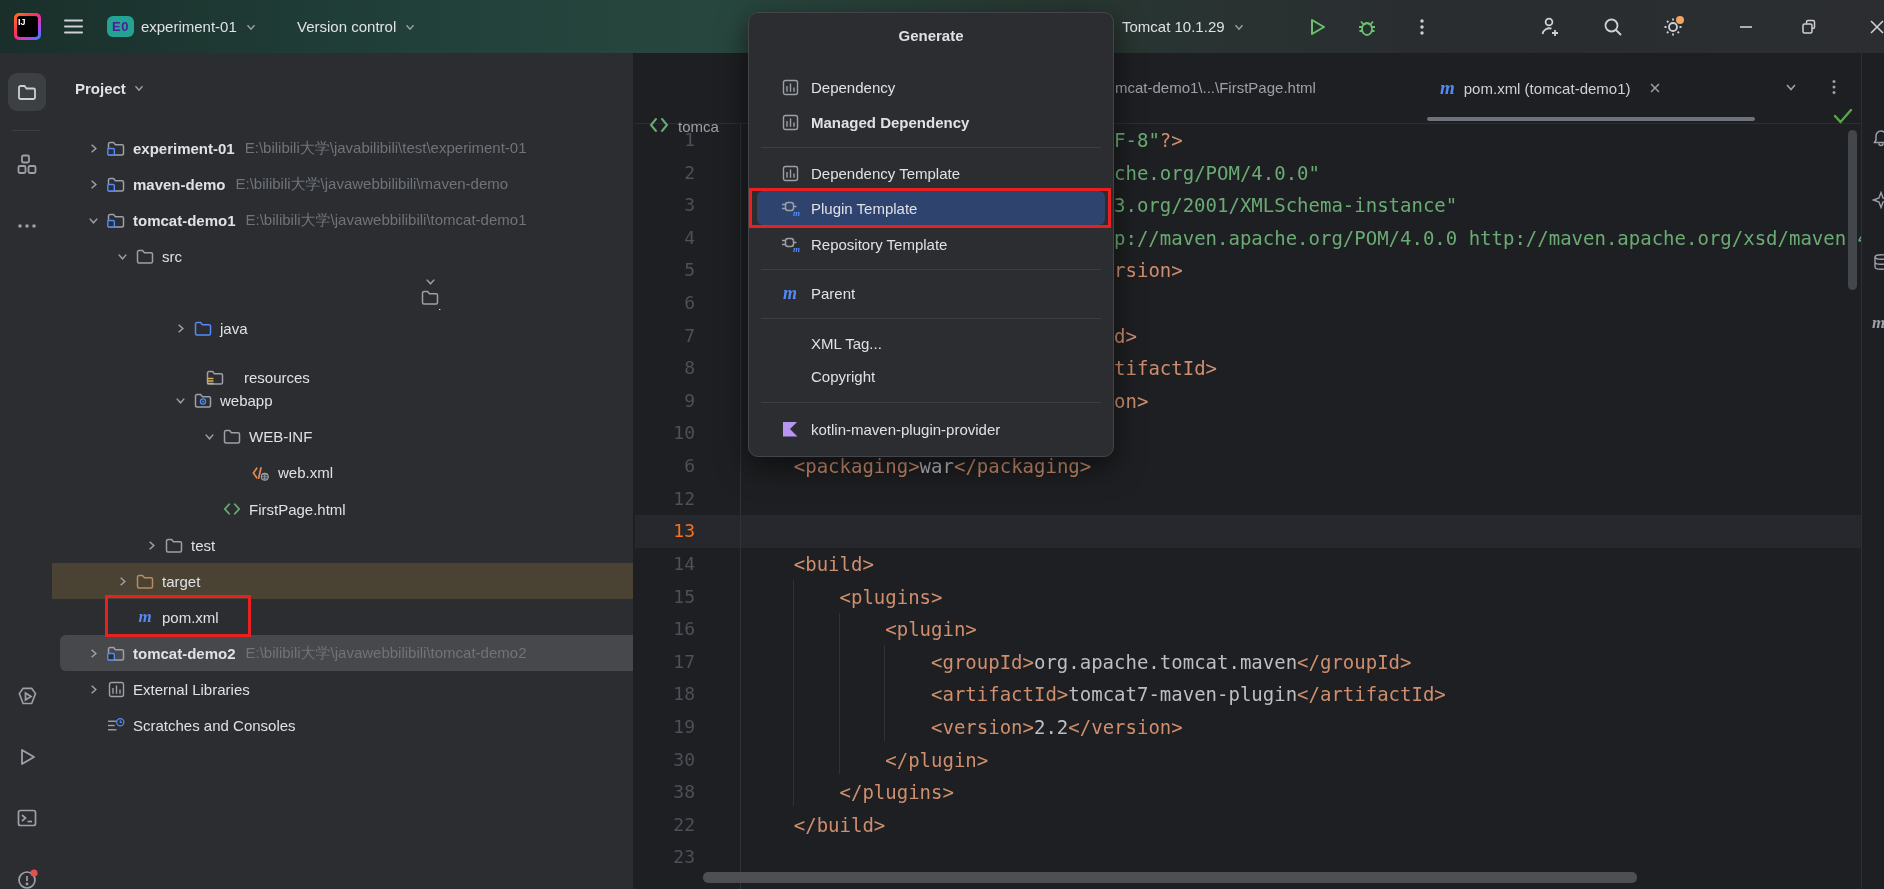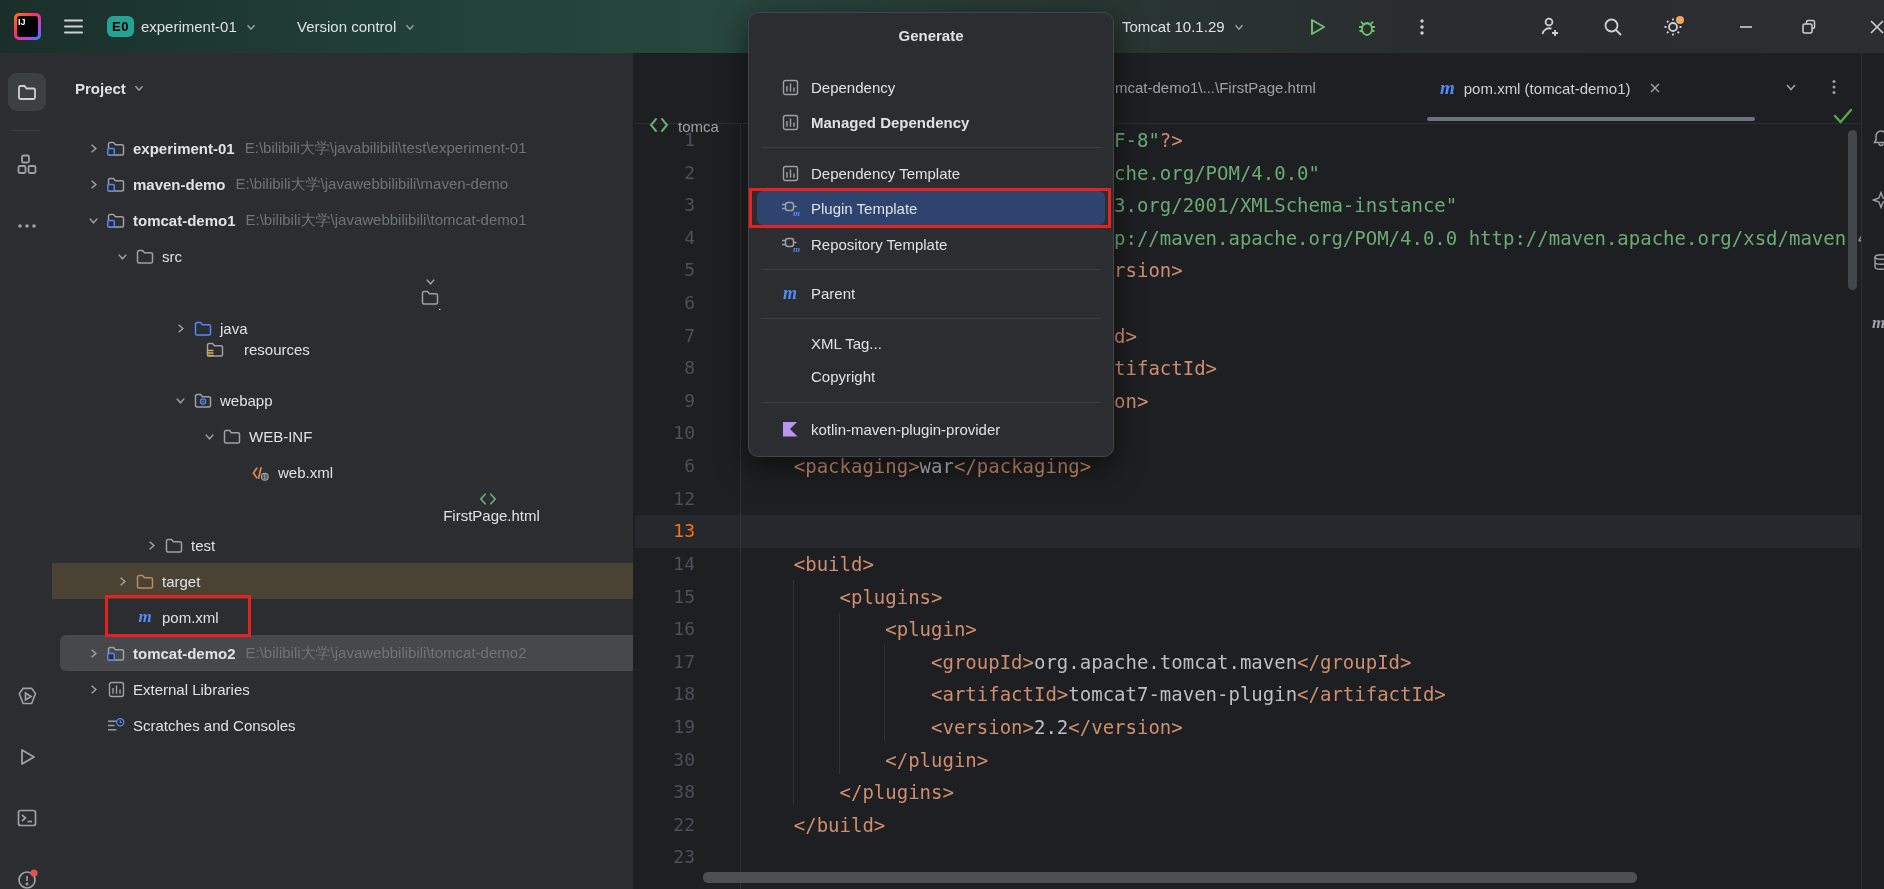--- a/index.html
+++ b/index.html
@@ -8,21 +8,21 @@
        background:#1e1f22;user-select:none;}
   .abs{position:absolute;}
   
   #toolbar{left:0;top:0;width:1884px;height:53px;
     background:linear-gradient(90deg,#1a2f2a 0%,#21403a 22%,#27473e 38%,#283832 55%,#2a2d30 75%,#2b2d30 100%);}
   .tbtxt{position:absolute;top:0;height:53px;display:flex;align-items:center;gap:7px;color:#dfe1e5;}
   #logo{left:14px;top:13px;width:27px;height:27px;border-radius:5px;
     background:linear-gradient(135deg,#f97a12,#fe315d 40%,#b345f1 75%,#0b98f5);}
   #logo:after{content:"IJ";position:absolute;left:3px;top:3px;right:3px;bottom:3px;background:#000;
     border-radius:3px;color:#fff;font-size:9px;font-weight:bold;display:flex;align-items:flex-start;justify-content:flex-start;padding:1px 0 0 1px;}
-  .badge{background:#24a394;color:#000000;font-weight:bold;font-size:13px;border-radius:6px;
+  .badge{background:#24a394;color:#4c1d95;font-weight:bold;font-size:13px;border-radius:6px;
     padding:3px 5px;letter-spacing:.5px;}
   svg{display:block;}
   
   #stripe{left:0;top:53px;width:52px;height:836px;background:#2b2d30;border-right:1px solid #1e1f22;}
   .stripe-btn{position:absolute;left:8px;width:38px;height:38px;border-radius:9px;
     display:flex;align-items:center;justify-content:center;}
   .stripe-btn.active{background:#3d4043;}
   .stripe-sep{position:absolute;left:12px;width:28px;height:1px;background:#3c3e43;}
   
   #panel{left:52px;top:53px;width:581px;height:836px;background:#2b2d30;overflow:hidden;}
@@ -320,21 +320,21 @@
               <polyline points="6,4 10.5,8 6,12" fill="none" stroke="#9da0a8" stroke-width="1.6"></polyline>
             </svg>
           </span>
           <span class="ticon">
             <svg width="18" height="17" viewBox="0 0 18 17">
               <path d="M1.5 4 a1.5 1.5 0 0 1 1.5 -1.5 h3.6 l1.8 2.2 h6.6 a1.5 1.5 0 0 1 1.5 1.5 v7.3 a1.5 1.5 0 0 1 -1.5 1.5 h-12 a1.5 1.5 0 0 1 -1.5 -1.5 Z" fill="none" stroke="#548af7" stroke-width="1.5"></path>
             </svg>
           </span>
           <span class="tname">java</span>
         </div>
-        <div class="trow" style="top: 278px; padding-left: 120px; gap: 12px;">
+        <div class="trow" style="top: 306px; padding-left: 120px; gap: 12px;">
           <span class="chev"></span>
           <span class="ticon">
             <svg width="18" height="17" viewBox="0 0 18 17">
               <path d="M1.5 4 a1.5 1.5 0 0 1 1.5 -1.5 h3.6 l1.8 2.2 h6.6 a1.5 1.5 0 0 1 1.5 1.5 v7.3 a1.5 1.5 0 0 1 -1.5 1.5 h-12 a1.5 1.5 0 0 1 -1.5 -1.5 Z" fill="none" stroke="#9da0a8" stroke-width="1.5"></path>
               <g stroke="#d6ae5a" stroke-width="1.5">
                 <line x1="1" y1="9.5" x2="7.5" y2="9.5"></line>
                 <line x1="1" y1="12" x2="7.5" y2="12"></line>
                 <line x1="1" y1="14.5" x2="7.5" y2="14.5"></line>
               </g>
             </svg>
@@ -376,21 +376,21 @@
               <g fill="none" stroke="#e08855" stroke-width="1.8" stroke-linecap="round">
                 <polyline points="5,4 1.5,9 5,14"></polyline>
                 <line x1="9.5" y1="3.5" x2="7" y2="14.5"></line>
               </g>
               <circle cx="13.5" cy="13" r="3.6" fill="none" stroke="#9da0a8" stroke-width="1.2"></circle>
               <path d="M9.9 13 h7.2 M13.5 9.4 v7.2 M11 10.5 a5 5 0 0 0 5 0 M11 15.5 a5 5 0 0 1 5 0" fill="none" stroke="#9da0a8" stroke-width="0.9"></path>
             </svg>
           </span>
           <span class="tname">web.xml</span>
         </div>
-        <div class="trow" style="top: 438px; padding-left: 149px; flex-direction: column;">
+        <div class="trow" style="top: 438px; padding-left: 149px;">
           <span class="chev"></span>
           <span class="ticon">
             <svg width="19" height="16" viewBox="0 0 19 16">
               <g fill="none" stroke="#6aab73" stroke-width="1.9" stroke-linecap="round">
                 <polyline points="6.5,3 2,8 6.5,13"></polyline>
                 <polyline points="12.5,3 17,8 12.5,13"></polyline>
               </g>
             </svg>
           </span>
           <span class="tname">FirstPage.html</span>

